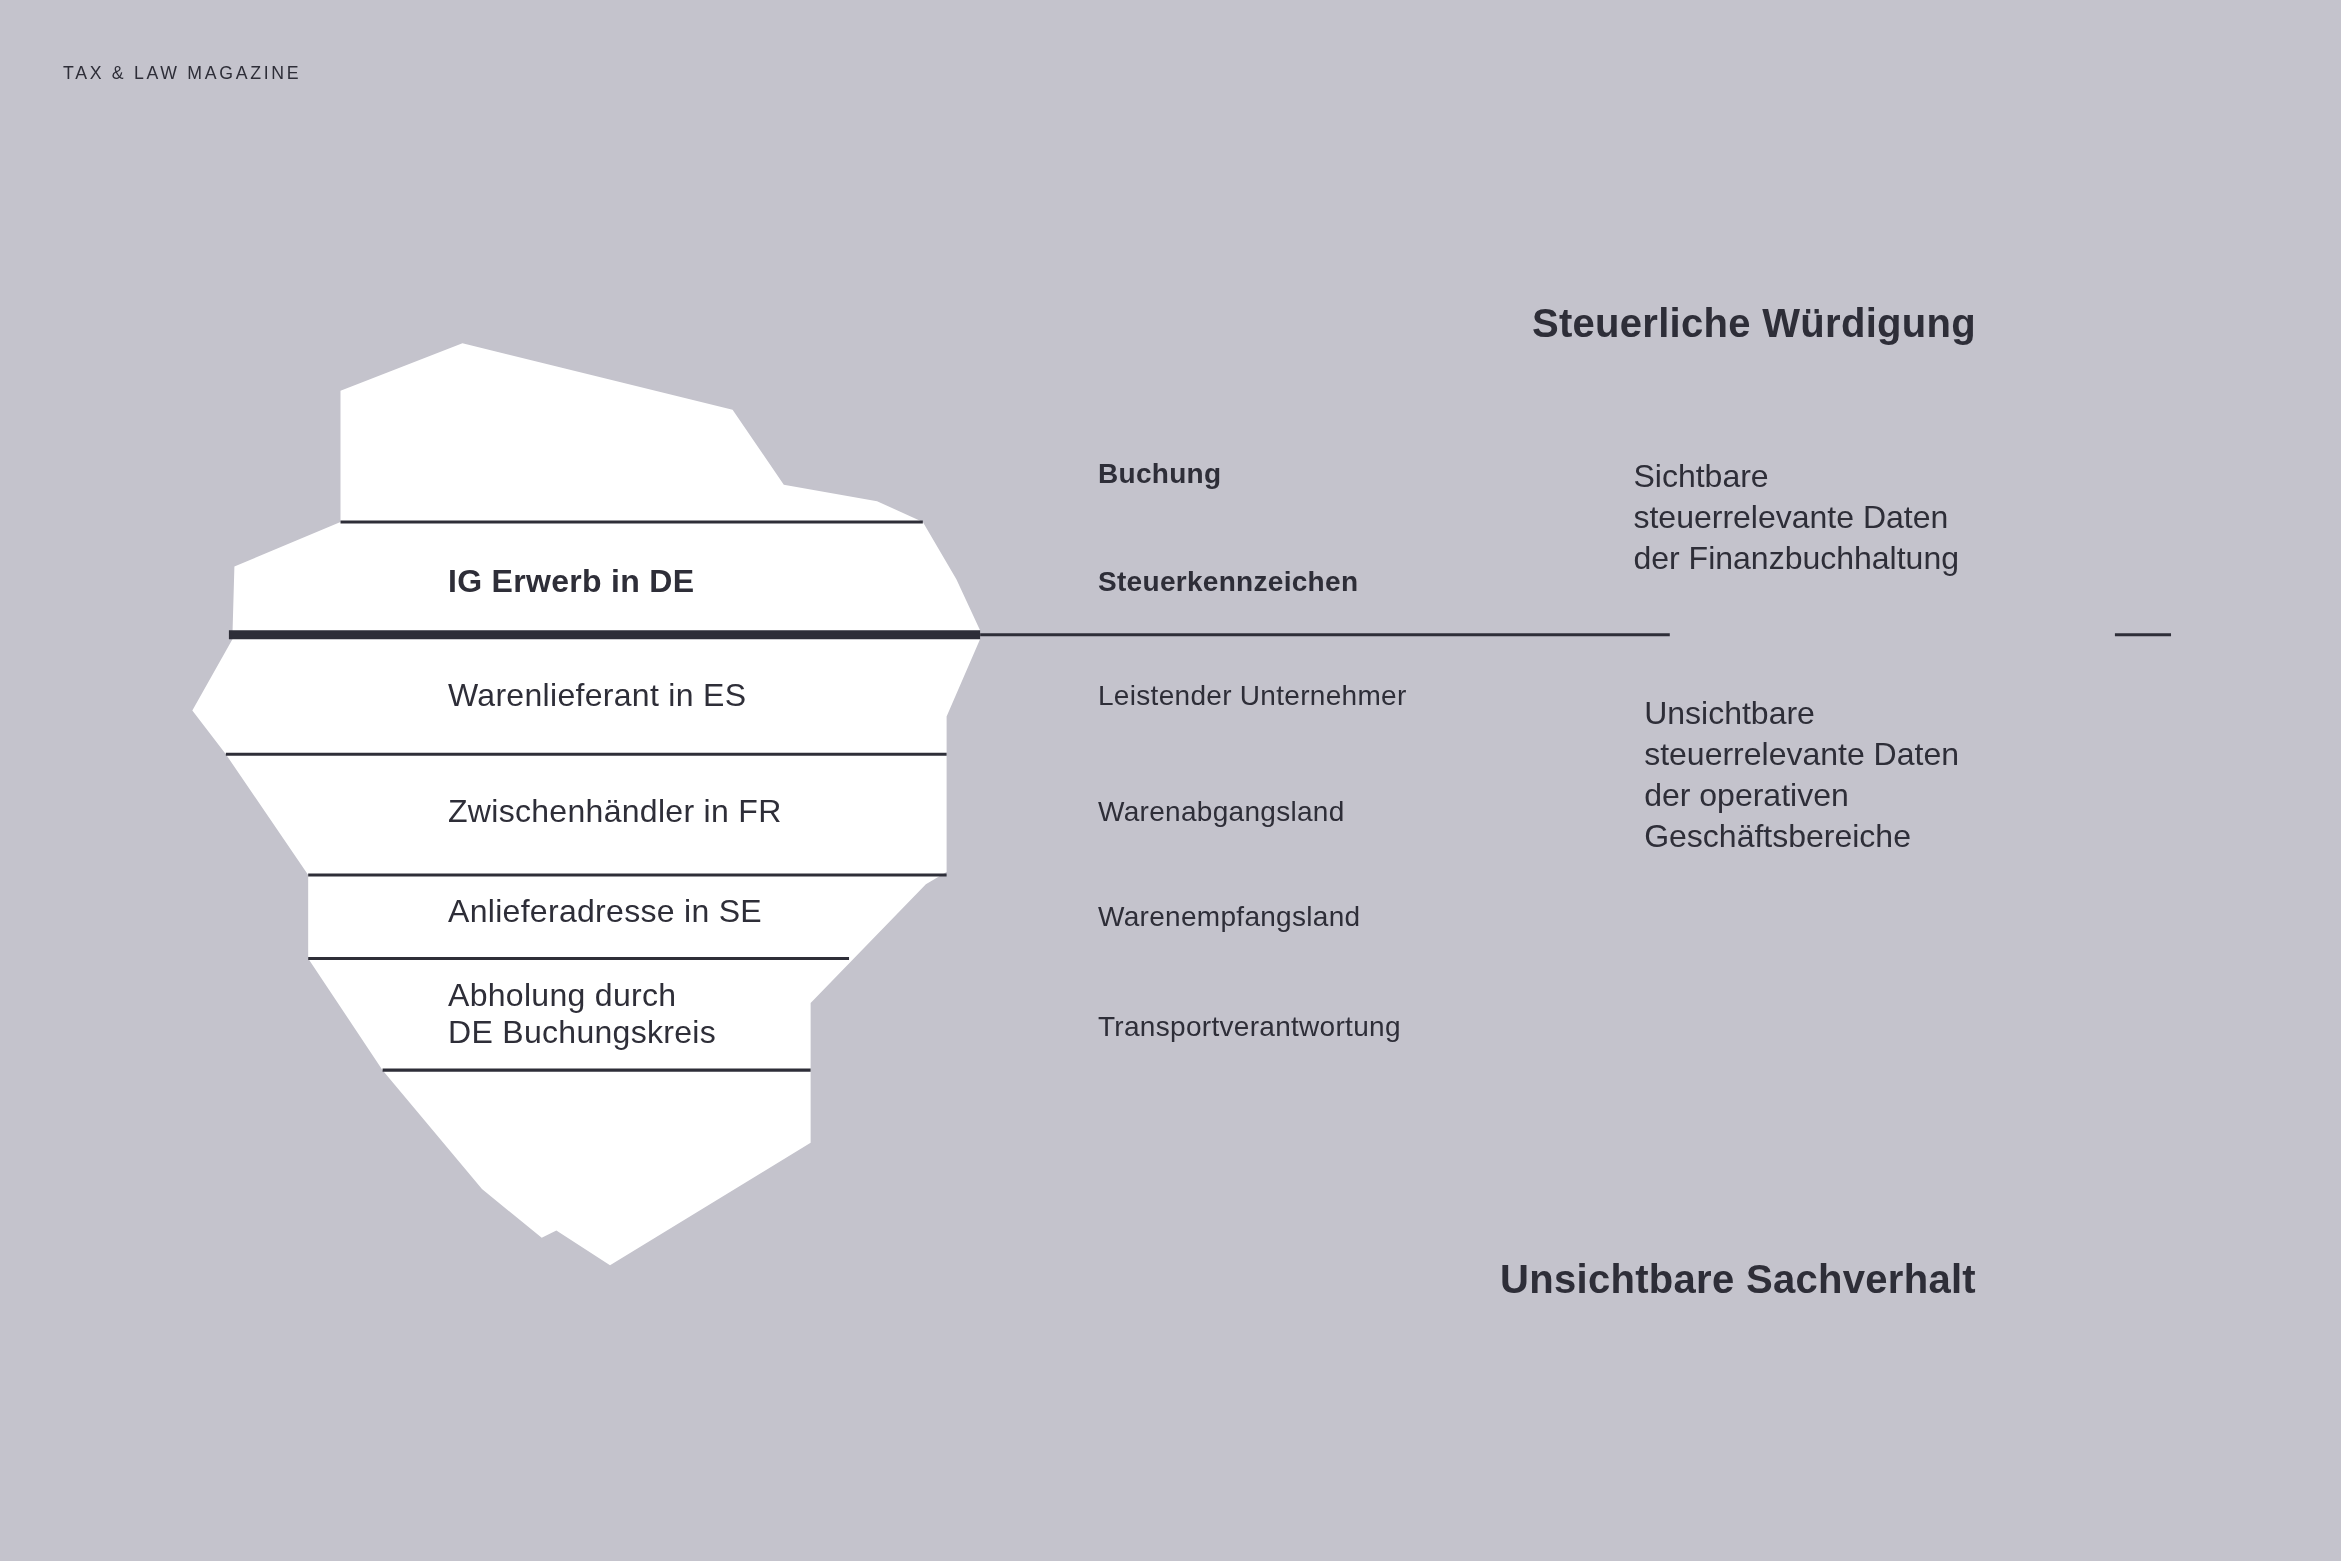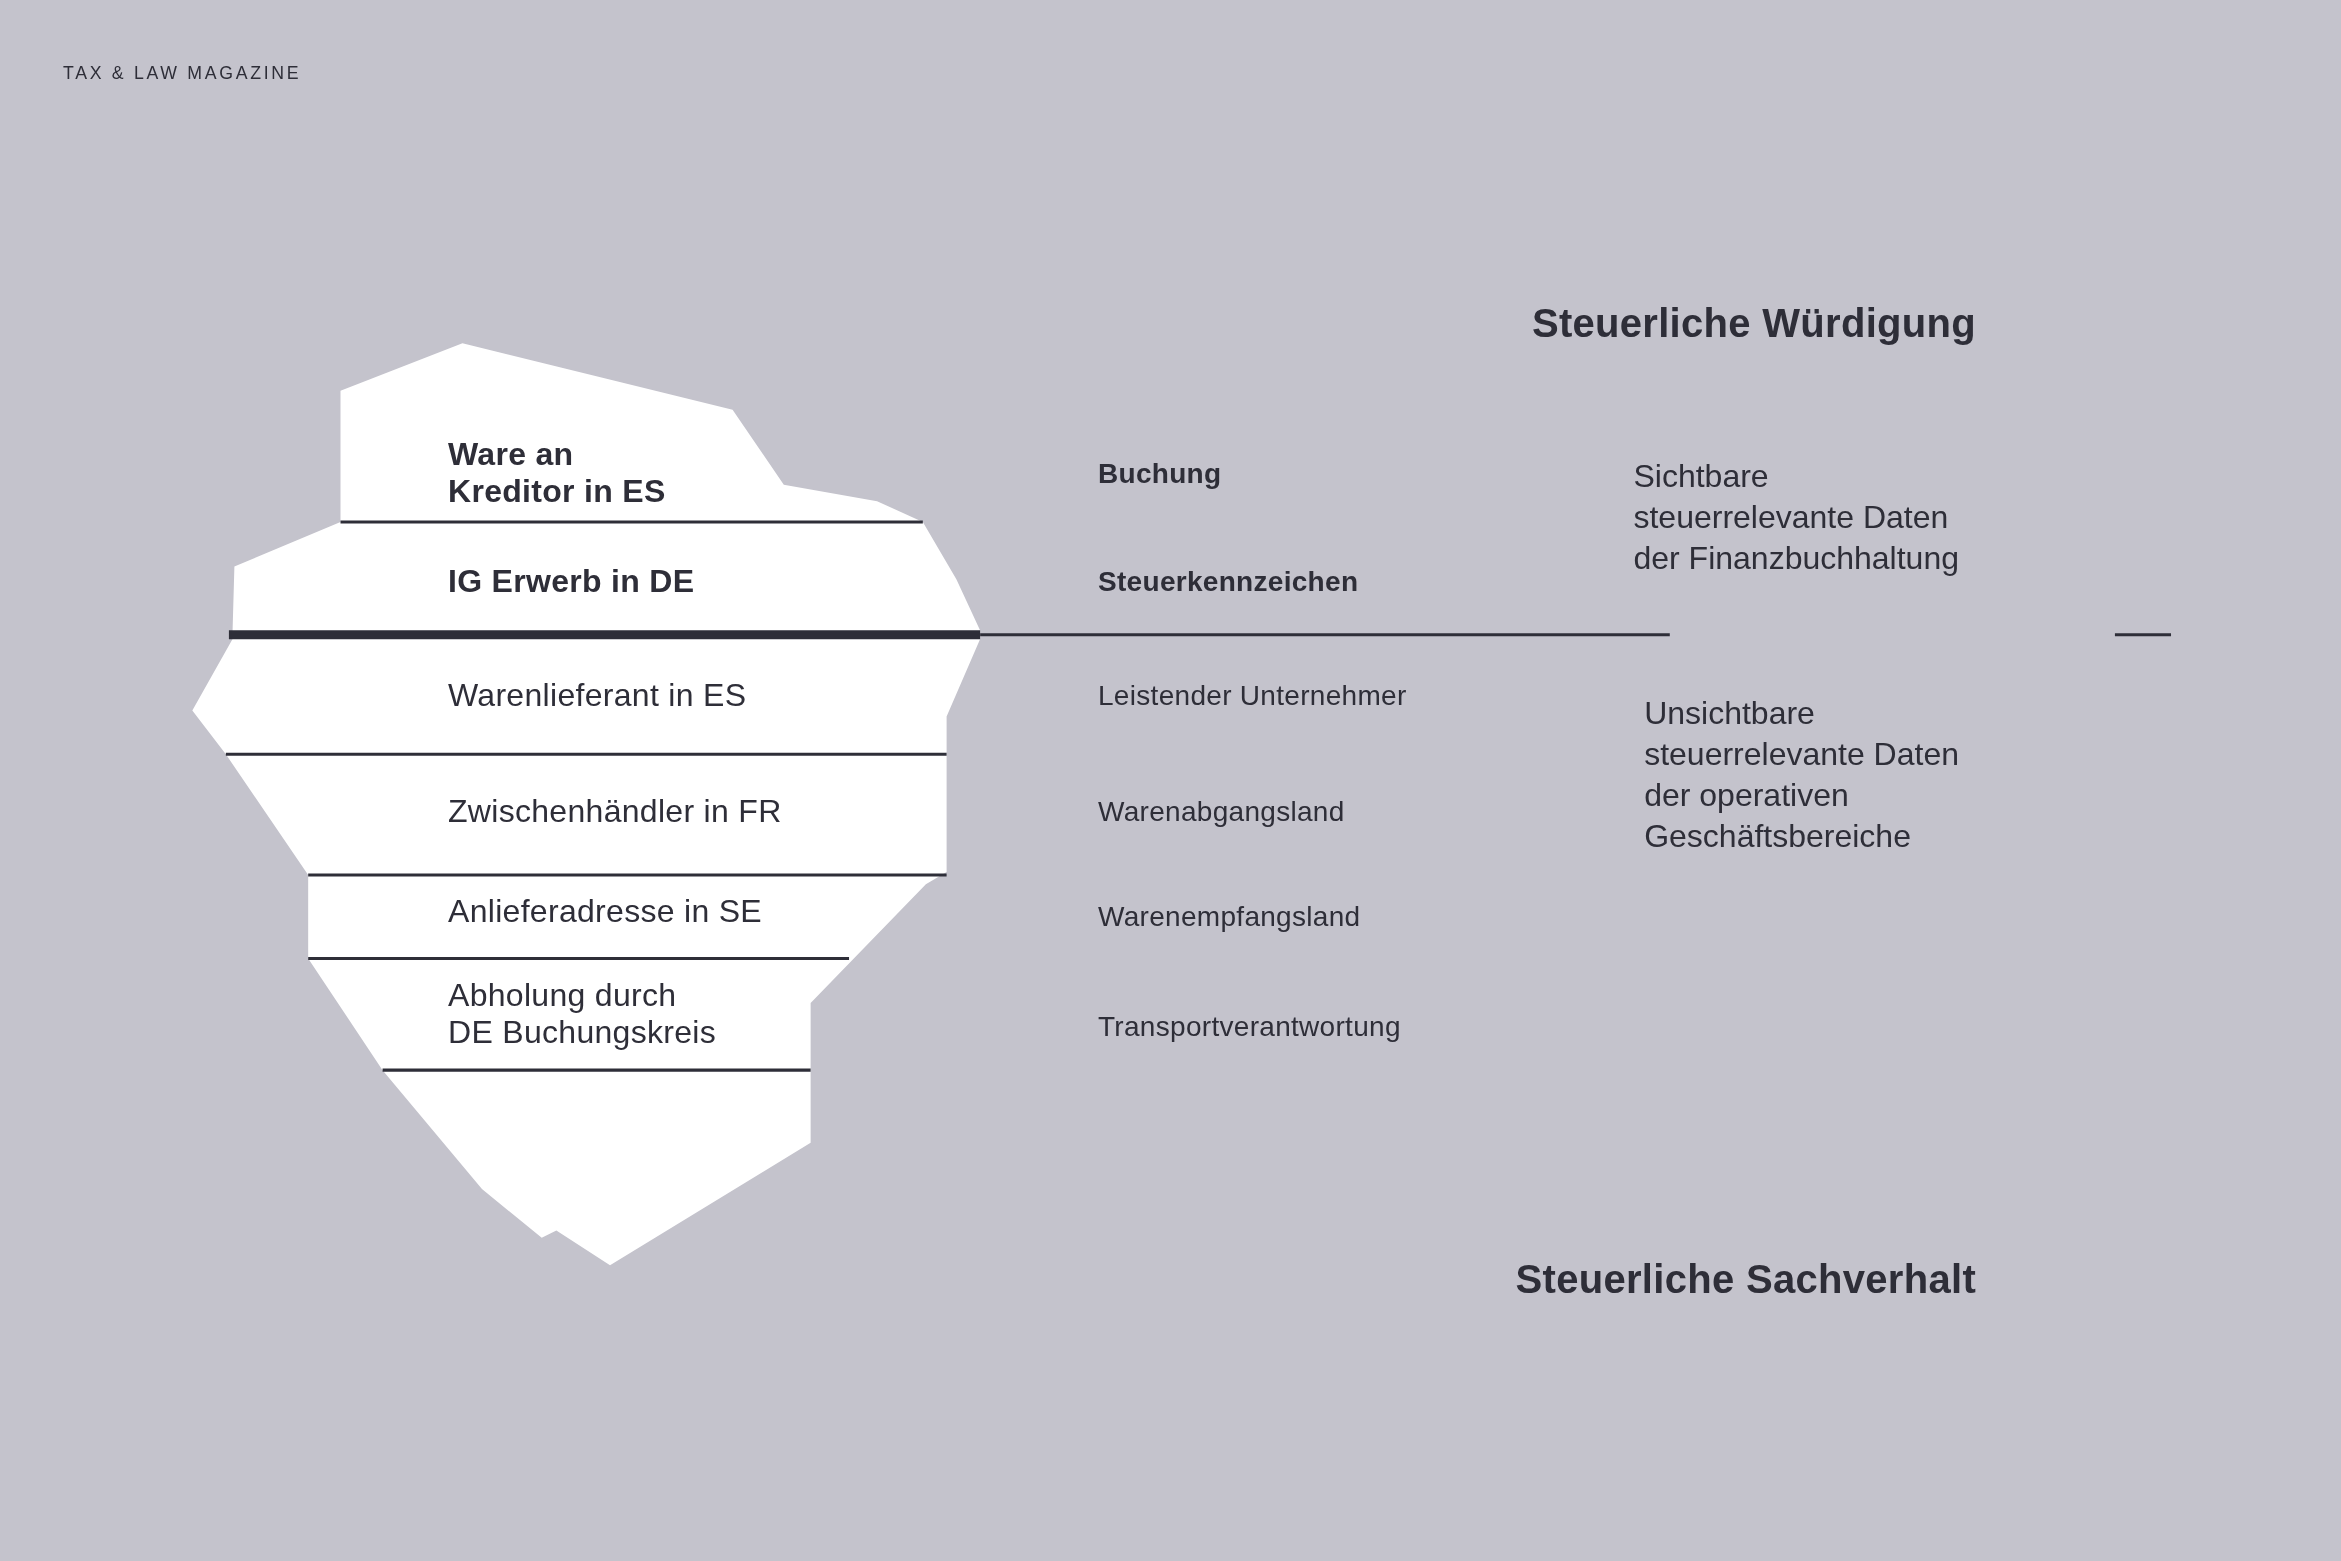--- a/index.html
+++ b/index.html
@@ -88,22 +88,20 @@
     <line x1="505" y1="1572" x2="1392" y2="1572" stroke="var(--ink,#2e2e38)" stroke-width="5"></line>
     <line x1="627" y1="1755" x2="1329" y2="1755" stroke="var(--ink,#2e2e38)" stroke-width="5"></line>
 
     <line x1="375" y1="1041" x2="1607" y2="1041" stroke="var(--ink,#2e2e38)" stroke-width="15"></line>
     <line x1="1607" y1="1041" x2="2738" y2="1041" stroke="var(--ink,#2e2e38)" stroke-width="5"></line>
     <line x1="3468" y1="1041" x2="3560" y2="1041" stroke="var(--ink,#2e2e38)" stroke-width="5"></line>
   </svg>
 
   <div class="txt masthead">TAX &amp; LAW MAGAZINE</div>
 
-  <div class="txt berg-label bold" style="top:473px">Ware an
-Kreditor in ES</div>
   <div class="txt berg-label bold" style="top:581px">IG Erwerb in DE</div>
   <div class="txt berg-label" style="top:695px">Warenlieferant in ES</div>
   <div class="txt berg-label" style="top:811px">Zwischenhändler in FR</div>
   <div class="txt berg-label" style="top:911px">Anlieferadresse in SE</div>
   <div class="txt berg-label" style="top:1014px">Abholung durch
 DE Buchungskreis</div>
 
   <div class="txt attr-label bold" style="top:473px">Buchung</div>
   <div class="txt attr-label bold" style="top:581px">Steuerkennzeichen</div>
   <div class="txt attr-label" style="top:695px">Leistender Unternehmer</div>
@@ -112,16 +110,16 @@
   <div class="txt attr-label" style="top:1026px">Transportverantwortung</div>
 
   <div class="txt right-col big-title" style="top:303px">Steuerliche Würdigung</div>
   <div class="txt note" style="top:517px">Sichtbare
 steuerrelevante Daten
 der Finanzbuchhaltung</div>
   <div class="txt note" style="top:775px">Unsichtbare
 steuerrelevante Daten
 der operativen
 Geschäftsbereiche</div>
-  <div class="txt right-col big-title" style="top:1259px">Steuerliche Sachverhalt</div>
+  <div class="txt right-col big-title" style="top:1259px">Unsichtbare Sachverhalt</div>
 
 </div>
 
 
 </body></html>

